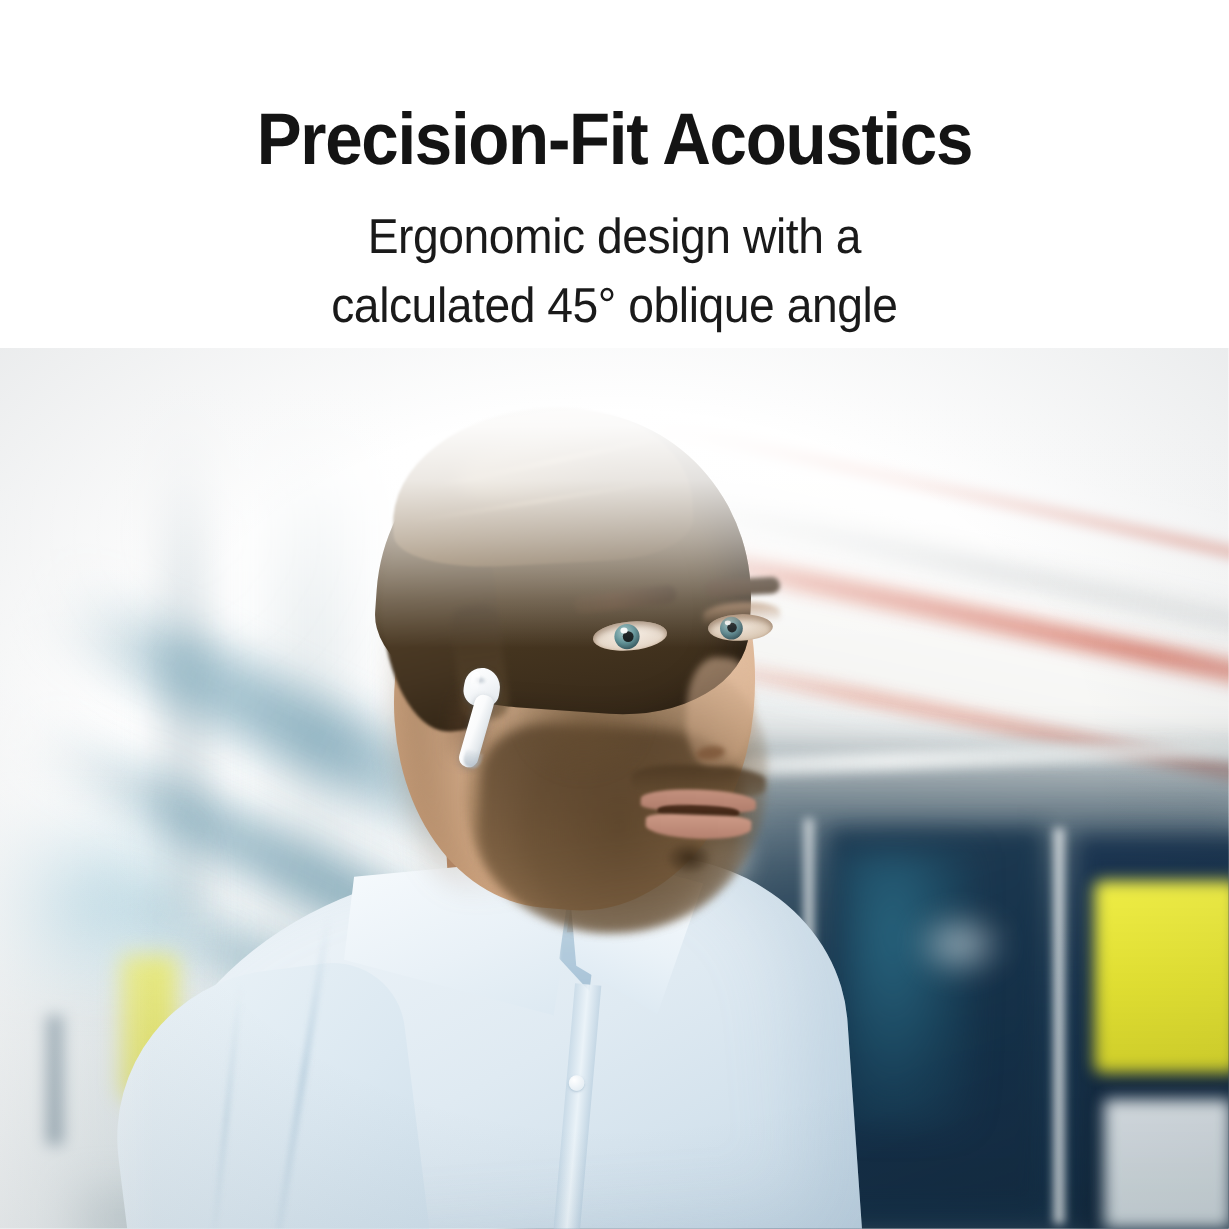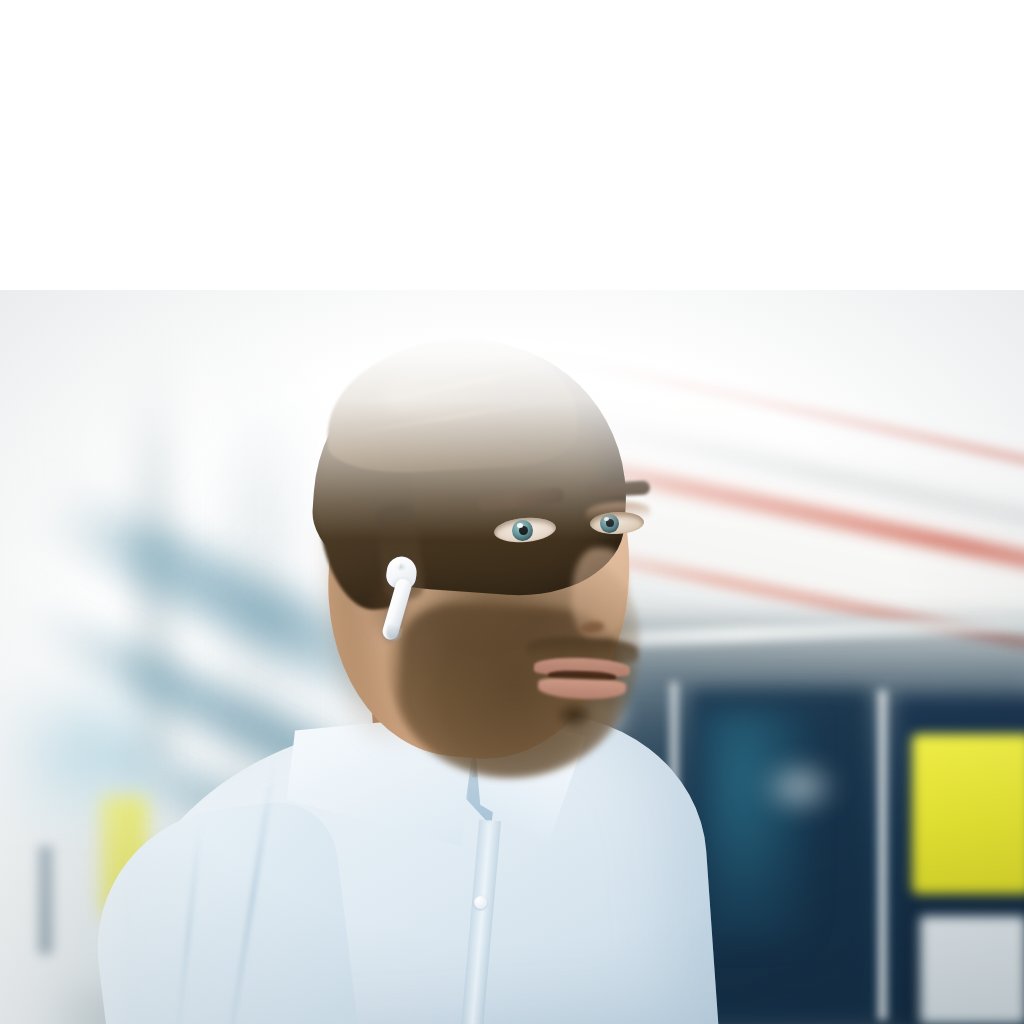--- a/index.html
+++ b/index.html
@@ -621,14 +621,21 @@
         <div class="bud-mesh"></div>
         <div class="bud-hl"></div>
       </div>
     </div>
 
     <div class="grain"></div>
     <div class="side-fade-l"></div>
     <div class="top-fade"></div>
   </div>
 
+  <div class="textblock">
+    <h1 class="headline">Precision-Fit Acoustics</h1>
+    <p class="subline">
+      <span>Ergonomic design with a</span>
+      <span>calculated 45° oblique angle</span>
+    </p>
+  </div>
 
 </div>
 
 </body></html>

